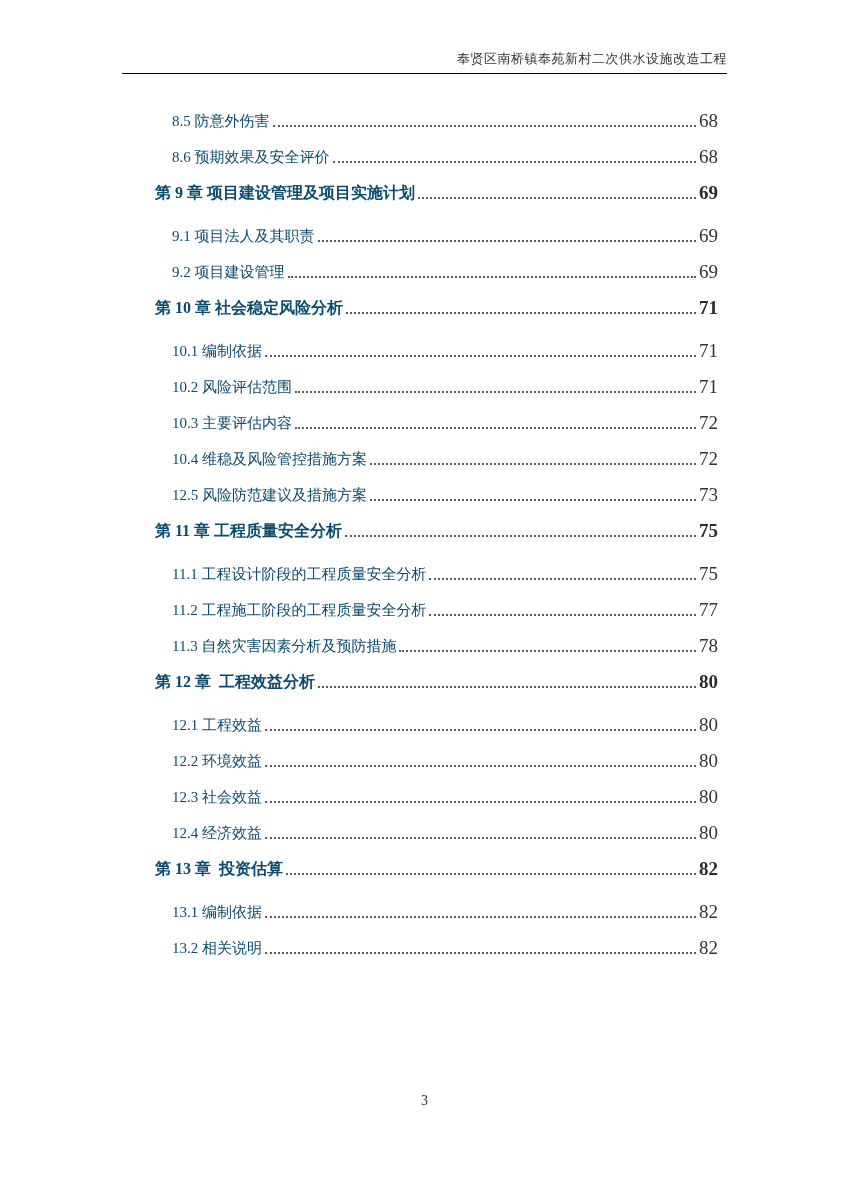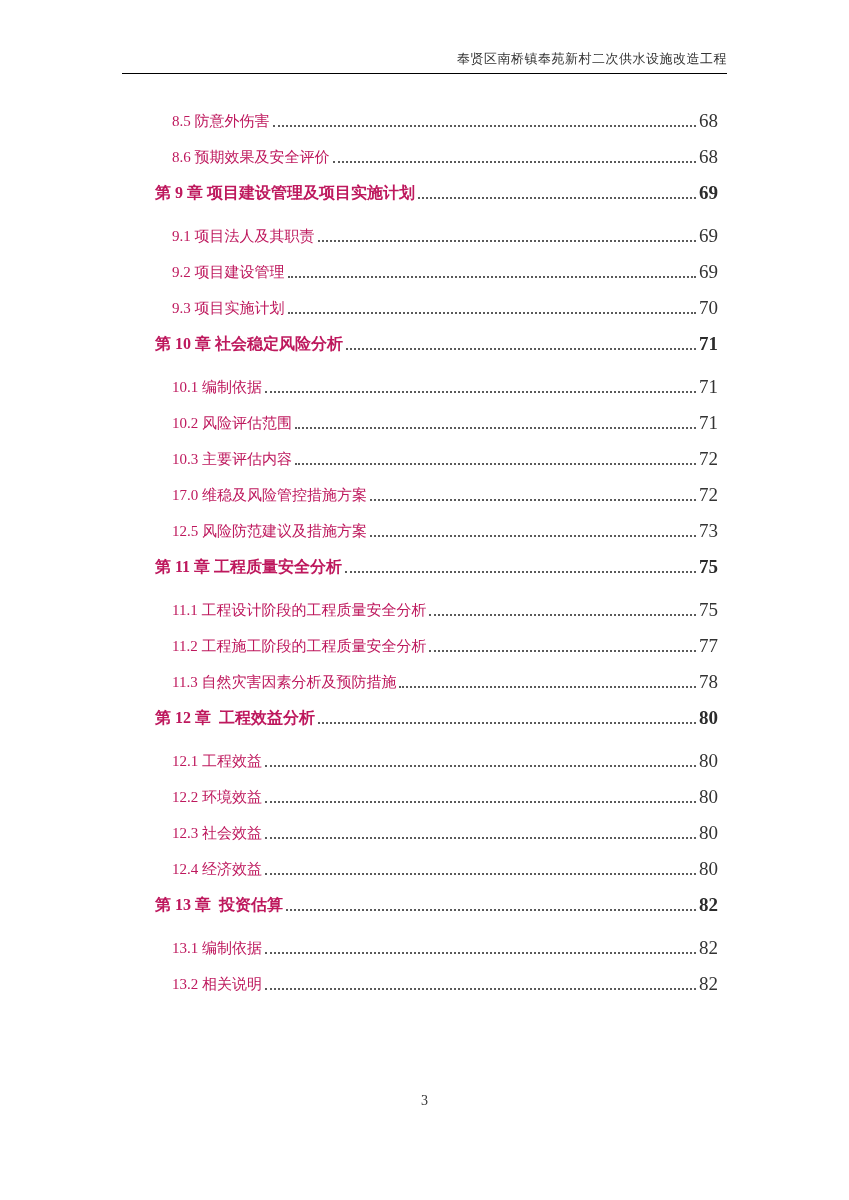--- a/index.html
+++ b/index.html
@@ -45,21 +45,21 @@
     font-size: 15px;
   }
   .row.chapter {
     margin-top: 7px;
     margin-bottom: 19px;
     font-weight: bold;
     font-size: 16px;
   }
   .label {
     white-space: pre;
-    color: #be185d;
+    color: #0c4a6e;
     line-height: 22px;
     margin-top: 35px;
   }
   .leader {
     flex: 1;
     border-bottom: 2px dotted #5a5a5a;
     margin: 0 3px 5px 3px;
     min-width: 12px;
   }
   .page-num {
@@ -111,25 +111,20 @@
     <div class="row sub">
       <span class="label">9.1 项目法人及其职责</span>
       <span class="leader"></span>
       <span class="page-num">69</span>
     </div>
     <div class="row sub">
       <span class="label">9.2 项目建设管理</span>
       <span class="leader"></span>
       <span class="page-num">69</span>
     </div>
-    <div class="row sub">
-      <span class="label">9.3 项目实施计划</span>
-      <span class="leader"></span>
-      <span class="page-num">70</span>
-    </div>
     <div class="row chapter">
       <span class="label">第 10 章 社会稳定风险分析</span>
       <span class="leader"></span>
       <span class="page-num">71</span>
     </div>
     <div class="row sub">
       <span class="label">10.1 编制依据</span>
       <span class="leader"></span>
       <span class="page-num">71</span>
     </div>
@@ -137,21 +132,21 @@
       <span class="label">10.2 风险评估范围</span>
       <span class="leader"></span>
       <span class="page-num">71</span>
     </div>
     <div class="row sub">
       <span class="label">10.3 主要评估内容</span>
       <span class="leader"></span>
       <span class="page-num">72</span>
     </div>
     <div class="row sub">
-      <span class="label">17.0 维稳及风险管控措施方案</span>
+      <span class="label">10.4 维稳及风险管控措施方案</span>
       <span class="leader"></span>
       <span class="page-num">72</span>
     </div>
     <div class="row sub">
       <span class="label">12.5 风险防范建议及措施方案</span>
       <span class="leader"></span>
       <span class="page-num">73</span>
     </div>
     <div class="row chapter">
       <span class="label">第 11 章 工程质量安全分析</span>

